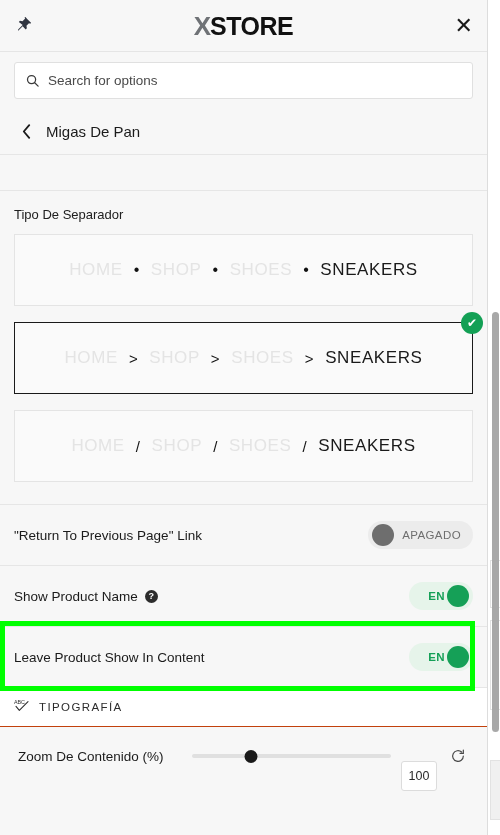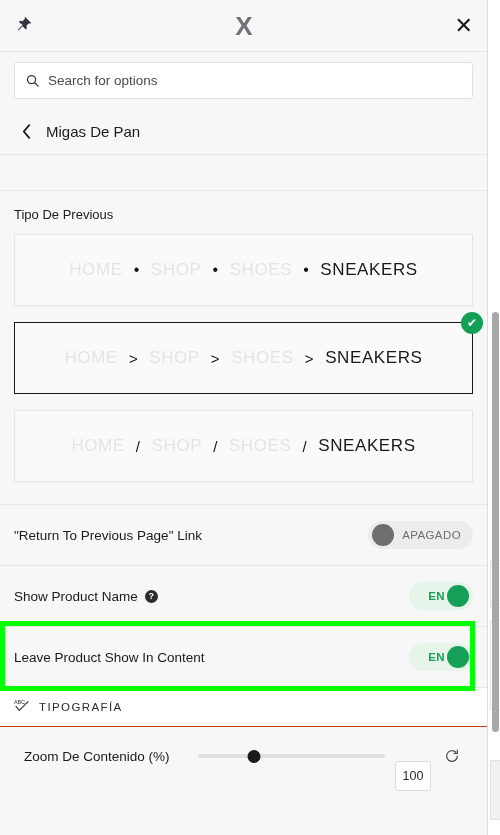--- a/index.html
+++ b/index.html
@@ -195,21 +195,21 @@
     border-top: 1px solid #e6e6e6; border-bottom: 1px solid #c2410c;
     cursor: pointer;
   }
   .typo-label {
     font-size: 11.5px; letter-spacing: 1.4px; color: #2c2c2c;
   }
 
   
   .slider-row {
     height: 58px; display: flex; align-items: center;
-    padding: 0 24px; background: #f7f7f7; gap: 10px;
+    padding: 0 18px; background: #f7f7f7; gap: 10px;
   }
   .slider-label { font-size: 13.5px; color: #1b1b1b; flex: 0 0 auto; }
   .slider-track-wrap {
     flex: 1 1 auto; display: flex; align-items: center;
     position: relative; height: 24px; margin-left: 18px;
     cursor: pointer;
   }
   .slider-track {
     position: absolute; left: 0; right: 0; height: 4px;
     background: #e0e0e0; border-radius: 2px;
@@ -253,20 +253,21 @@
 
     <div class="header">
       <div class="pin-btn">
         <svg width="18" height="18" viewBox="0 0 24 24" fill="#303540">
           <path d="M16.2 2.6l5.2 5.2-1.4 1.4-1.1-1.1-3.6 3.6.5 3.4-1.5 1.5-4.1-4.1-4.6 4.6-1.6 1.6.4-2.2 1.1-1.1 4.7-4.7L5.1 6.6 6.6 5.1l3.4.5L13.6 2l-1-1L14 0l2.2 2.6z"></path>
         </svg>
       </div>
 
       <div class="logo">
         <span class="logo-x">X</span>
+        <span class="logo-txt">STORE</span>
       </div>
 
       <div class="close-btn">✕</div>
     </div>
 
     <div class="search-wrap">
       <div class="search-box">
         <span class="search-icon">
           <svg width="15" height="15" viewBox="0 0 24 24" fill="none" stroke="#3a3a3a" stroke-width="2">
             <circle cx="10.5" cy="10.5" r="6.5"></circle>
@@ -284,21 +285,21 @@
         </svg>
       </div>
       <div class="crumb-title">Migas De Pan</div>
     </div>
 
     <div class="body">
 
       <div class="spacer-top"></div>
 
       <div class="section">
-        <div class="field-label">Tipo De Previous</div>
+        <div class="field-label">Tipo De Separador</div>
 
         <div class="choices">
 
           <div class="choice">
             <div class="crumbs-demo">
               <span class="ghost">HOME</span>
               <span class="sep dot">•</span>
               <span class="ghost">SHOP</span>
               <span class="sep dot">•</span>
               <span class="ghost">SHOES</span>

